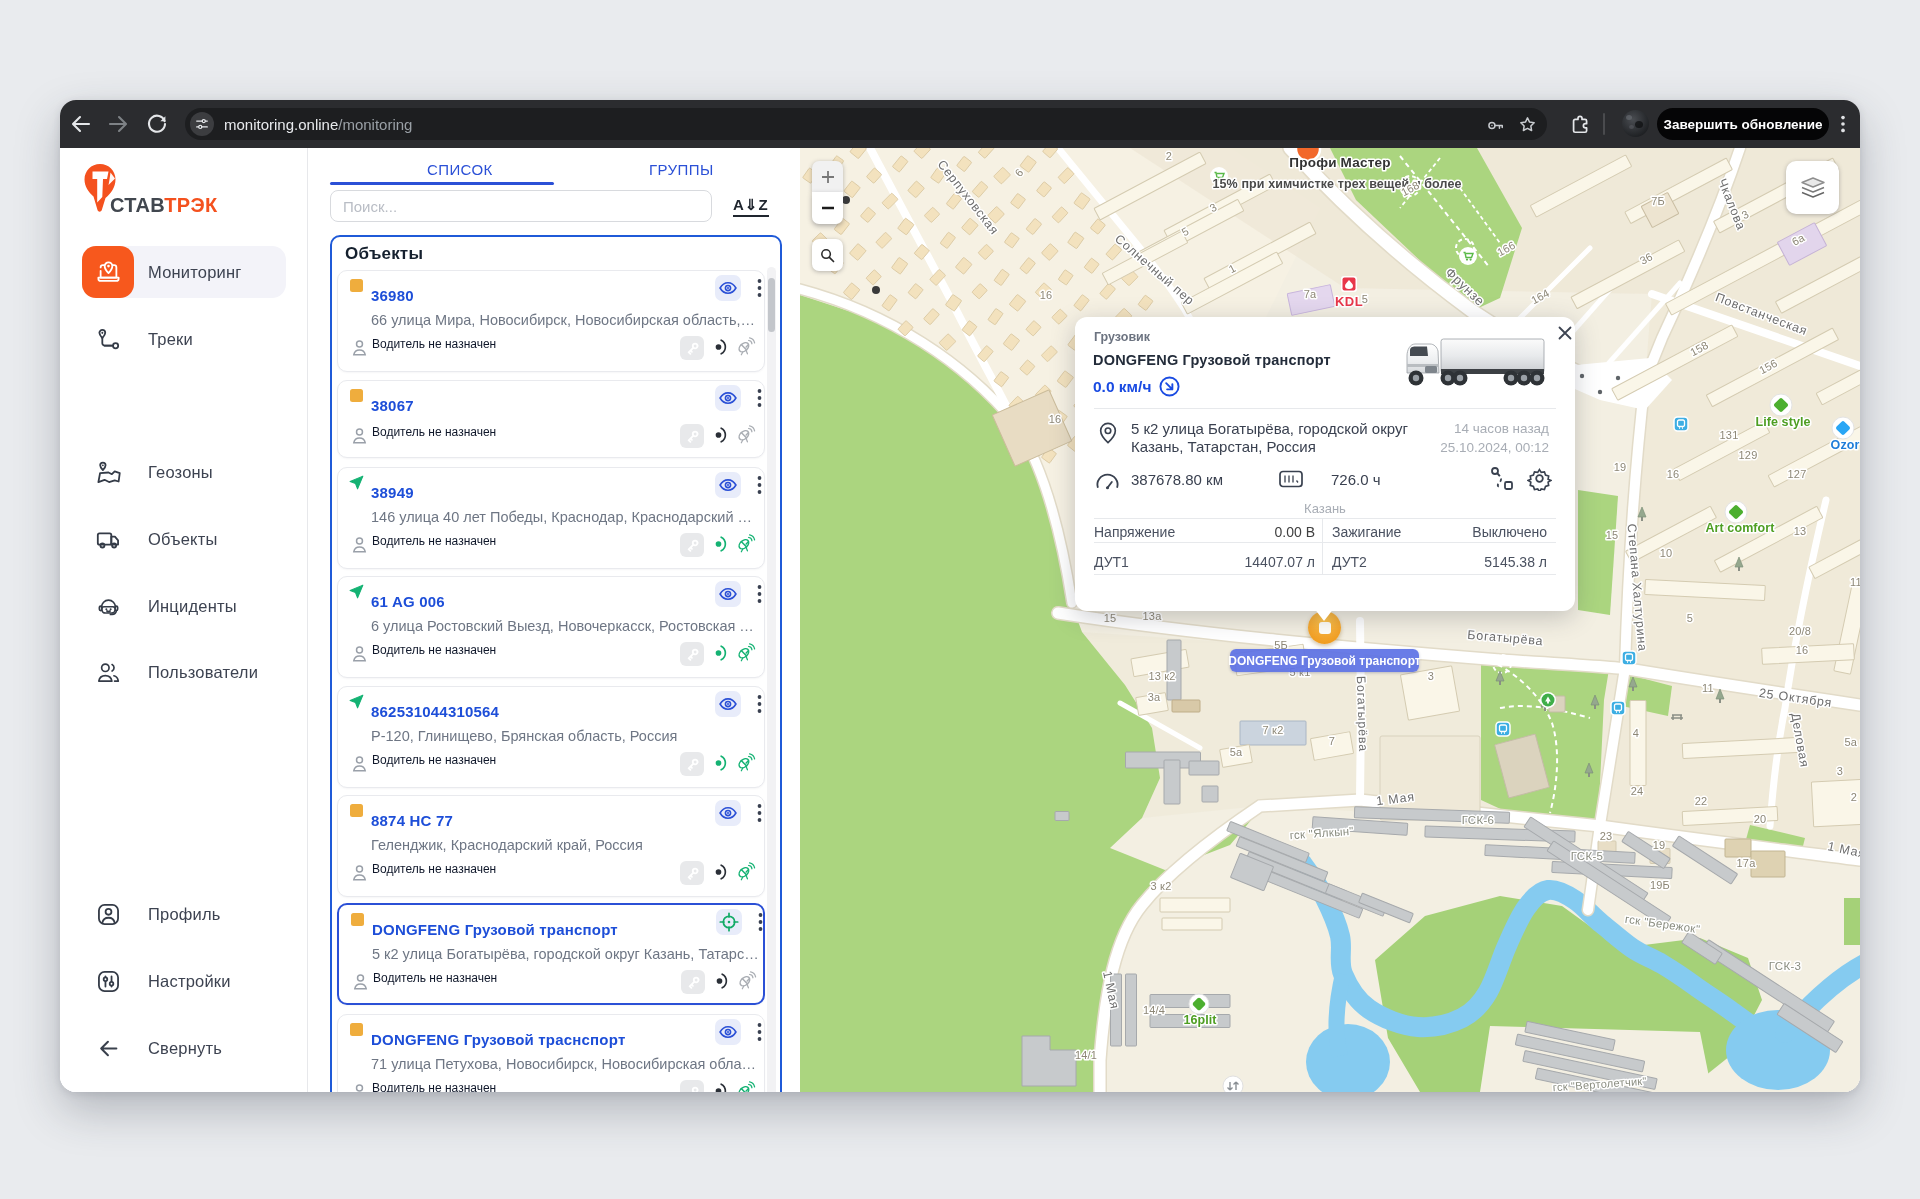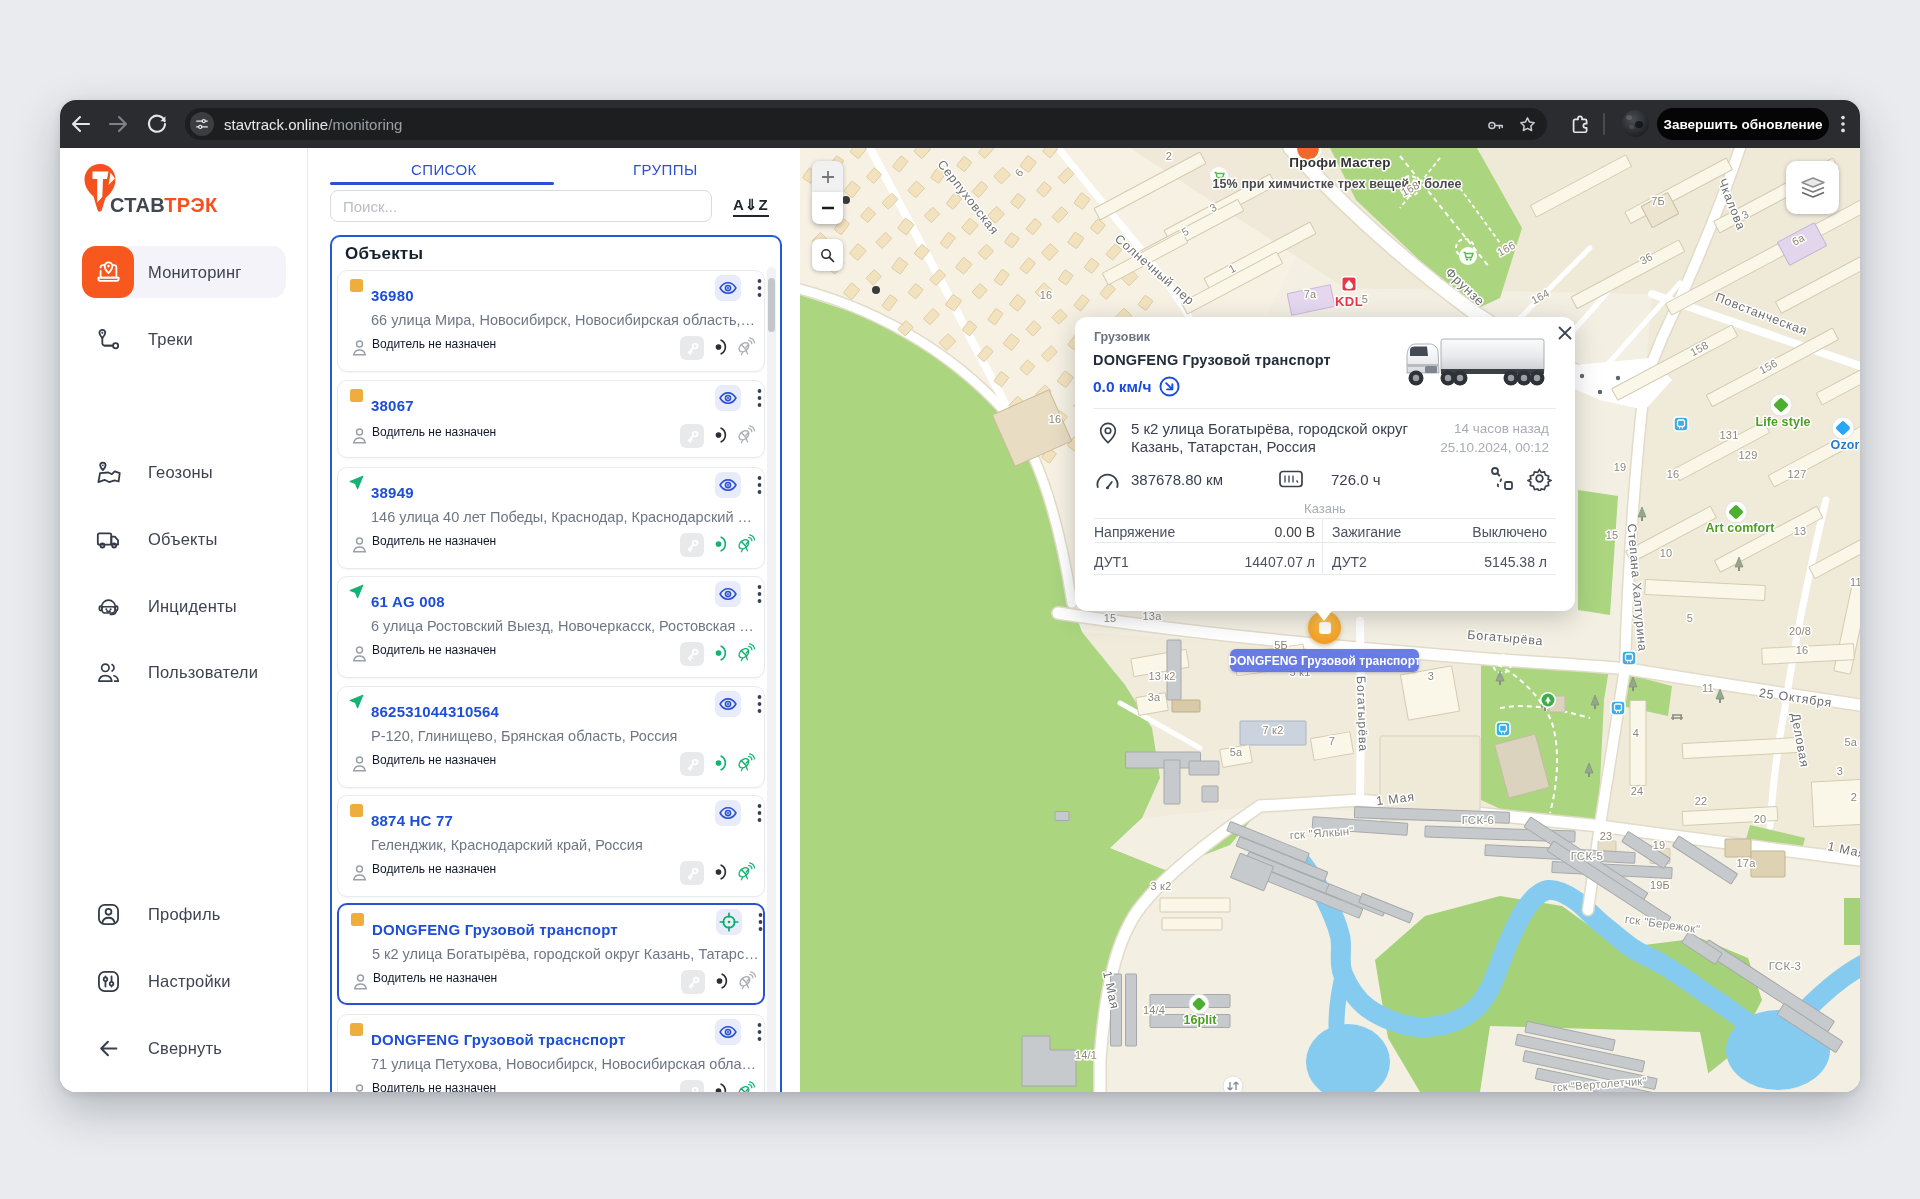--- a/index.html
+++ b/index.html
@@ -10,21 +10,21 @@
 .tunecirc{width:24px;height:24px;border-radius:50%;background:#3c3d40;margin:0 10px 0 5px;display:flex;align-items:center;justify-content:center;}
 .chr-btn{position:absolute;top:8px;height:32px;border-radius:16px;background:#050506;color:#fff;font-size:14px;font-weight:700;display:flex;align-items:center;justify-content:center;}
 .content{position:absolute;left:0;top:48px;width:1800px;height:944px;background:#fff;}
 .sidebar{position:absolute;left:0;top:0;width:248px;height:944px;background:#fff;border-right:1px solid #e7e8eb;}
 .menu-item{position:absolute;left:22px;width:204px;height:52px;display:flex;align-items:center;}
 .menu-item .mi-ico{width:52px;height:52px;display:flex;align-items:center;justify-content:center;flex:0 0 52px;}
 .menu-item .mi-label{font-size:16.5px;color:#3d4351;margin-left:14px;letter-spacing:.2px;}
 .menu-item.active{background:#f3f3f9;border-radius:14px;align-items:center;}
 .menu-item.active .mi-ico{background:#f7581d;border-radius:14px;}
 .panel{position:absolute;left:248px;top:0;width:492px;height:944px;background:#fff;}
-.tab{position:absolute;top:13px;font-size:15px;font-weight:500;color:#2b50d6;letter-spacing:.4px;}
+.tab{position:absolute;top:13px;font-size:15px;font-weight:500;color:#2b50d6;letter-spacing:.4px;margin-left:16px;}
 .tabline{position:absolute;left:22px;top:34px;width:224px;height:3px;background:#2b50d6;border-radius:2px;}
 .search{position:absolute;left:22px;top:42px;width:382px;height:32px;border:1px solid #d8dade;border-radius:8px;color:#b9bdc5;font-size:15px;display:flex;align-items:center;padding-left:12px;}
 .sortaz{position:absolute;left:425px;top:48px;font-size:15px;font-weight:700;color:#20262f;border-bottom:2px solid #20262f;padding-bottom:1px;letter-spacing:1px;}
 .objbox{position:absolute;left:22px;top:87px;width:452px;height:1010px;border:2.5px solid #1f5ad8;border-radius:10px;background:#fff;}
 .objtitle{position:absolute;left:13px;top:7px;font-size:17px;font-weight:700;color:#15202e;letter-spacing:.2px;}
 .card{position:absolute;left:5px;width:428px;background:#fff;border:1px solid #e9eaee;border-radius:10px;box-shadow:0 1px 2px rgba(30,35,50,.04);}
 .card.sel{border:2px solid #2b50d6;}
 .cname{position:absolute;left:33px;top:16px;font-size:15px;font-weight:700;color:#1d4ed8;letter-spacing:.2px;}
 .caddr{position:absolute;left:33px;top:41px;width:387px;font-size:14.5px;color:#6e7684;white-space:nowrap;overflow:hidden;text-overflow:ellipsis;}
 .cdrv{position:absolute;left:34px;font-size:12px;color:#0f172a;}
@@ -58,21 +58,21 @@
         <path d="M20.4 4.2v5h-5z" fill="#e4e6e9"></path>
       </svg>
  <div class="urlpill">
    <div class="tunecirc">
           <svg width="14" height="14" viewBox="0 0 24 24">
             <path d="M3 7h10M17 7h4M3 17h4M11 17h10" stroke="#e8eaed" stroke-width="2.4" fill="none" stroke-linecap="round"></path>
             <circle cx="15" cy="7" r="2.6" fill="#1d1e20" stroke="#e8eaed" stroke-width="2.2"></circle>
             <circle cx="9" cy="17" r="2.6" fill="#1d1e20" stroke="#e8eaed" stroke-width="2.2"></circle>
           </svg>
         </div>
-   <span style="font-weight:400">stavtrack.online</span>
+   <span style="font-weight:400">monitoring.online</span>
         <span style="color:#9aa0a6">/monitoring</span>
    <svg style="position:absolute;right:42px;top:8px" width="19" height="19" viewBox="0 0 24 24" fill="none" stroke="#c8cbcf" stroke-width="1.9">
           <circle cx="7.5" cy="12" r="3.8"></circle>
           <circle cx="7.5" cy="12" r="0.9" fill="#c8cbcf" stroke="none"></circle>
           <path d="M11.3 12h9.2M17 12v3.4M20.5 12v2.6" stroke-linecap="round"></path>
         </svg>
    <svg style="position:absolute;right:10px;top:7px" width="19" height="19" viewBox="0 0 24 24">
           <path d="M12 3.6l2.6 5.3 5.8.8-4.2 4.1 1 5.8-5.2-2.7-5.2 2.7 1-5.8-4.2-4.1 5.8-.8z" fill="none" stroke="#c8cbcf" stroke-width="1.9" stroke-linejoin="round"></path>
         </svg>
  </div>
@@ -336,21 +336,21 @@
 <ellipse cx="9.5" cy="13.5" rx="6.6" ry="4.4" transform="rotate(-42 9.5 13.5)"></ellipse>
 <path d="M6.3 10.3l6.4 6.4M12.2 13.2l2.6-2.6"></path>
 <path d="M8 19.5l-1.6 3M12.5 18.2l1.2 3.2" stroke-width="1.5"></path>
 <path d="M15.2 5.4a4.3 4.3 0 0 1 3.9 3.9M16.3 2.3a7.6 7.6 0 0 1 6 6" stroke-width="1.5"></path>
                   </svg></div>
 </div>
 <div class="card" style="top:339px;height:102px">
   <svg style="position:absolute;left:10px;top:6px" width="17" height="17" viewBox="0 0 24 24">
                   <path d="M21 3L3 10.5l7.6 2.9L13.5 21z" fill="#14b273" stroke="#14b273" stroke-width="1.5" stroke-linejoin="round"></path>
                 </svg>
-                <div class="cname">61 AG 008</div>
+                <div class="cname">61 AG 006</div>
   <div class="eyebox">
                   <svg width="20" height="20" viewBox="0 0 24 24">
                     <path d="M2.5 12S6 5.8 12 5.8 21.5 12 21.5 12 18 18.2 12 18.2 2.5 12 2.5 12z" fill="none" stroke="#2b50d6" stroke-width="1.9"></path>
                     <circle cx="12" cy="12" r="3.1" fill="none" stroke="#2b50d6" stroke-width="1.9"></circle>
                     <circle cx="12" cy="12" r="1.2" fill="#2b50d6"></circle>
                   </svg>
                 </div>
                 <div class="dots">
                   <svg width="5" height="20" viewBox="0 0 5 20">
                     <circle cx="2.5" cy="3" r="1.9" fill="#394050"></circle>

